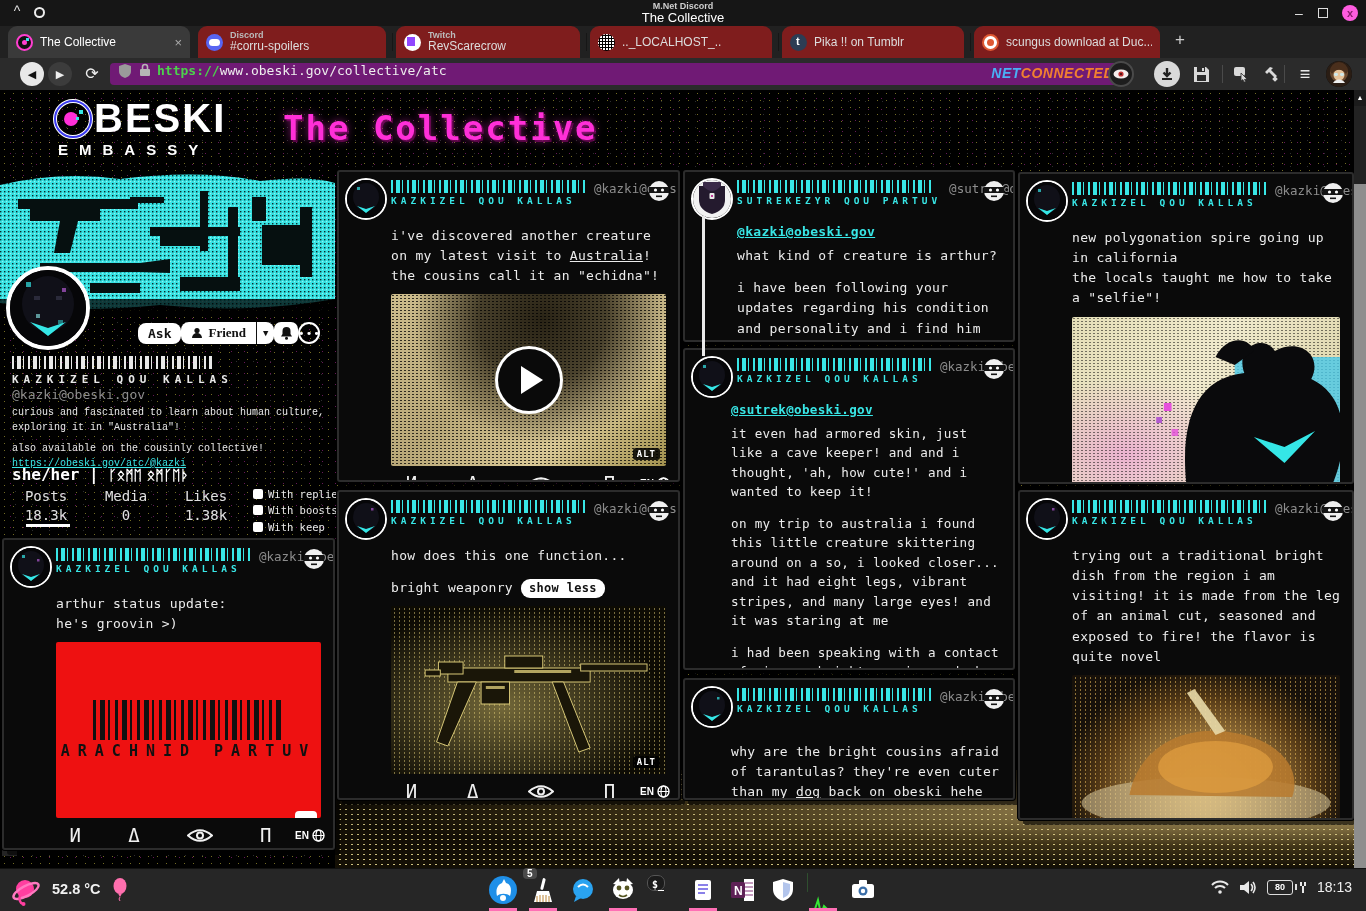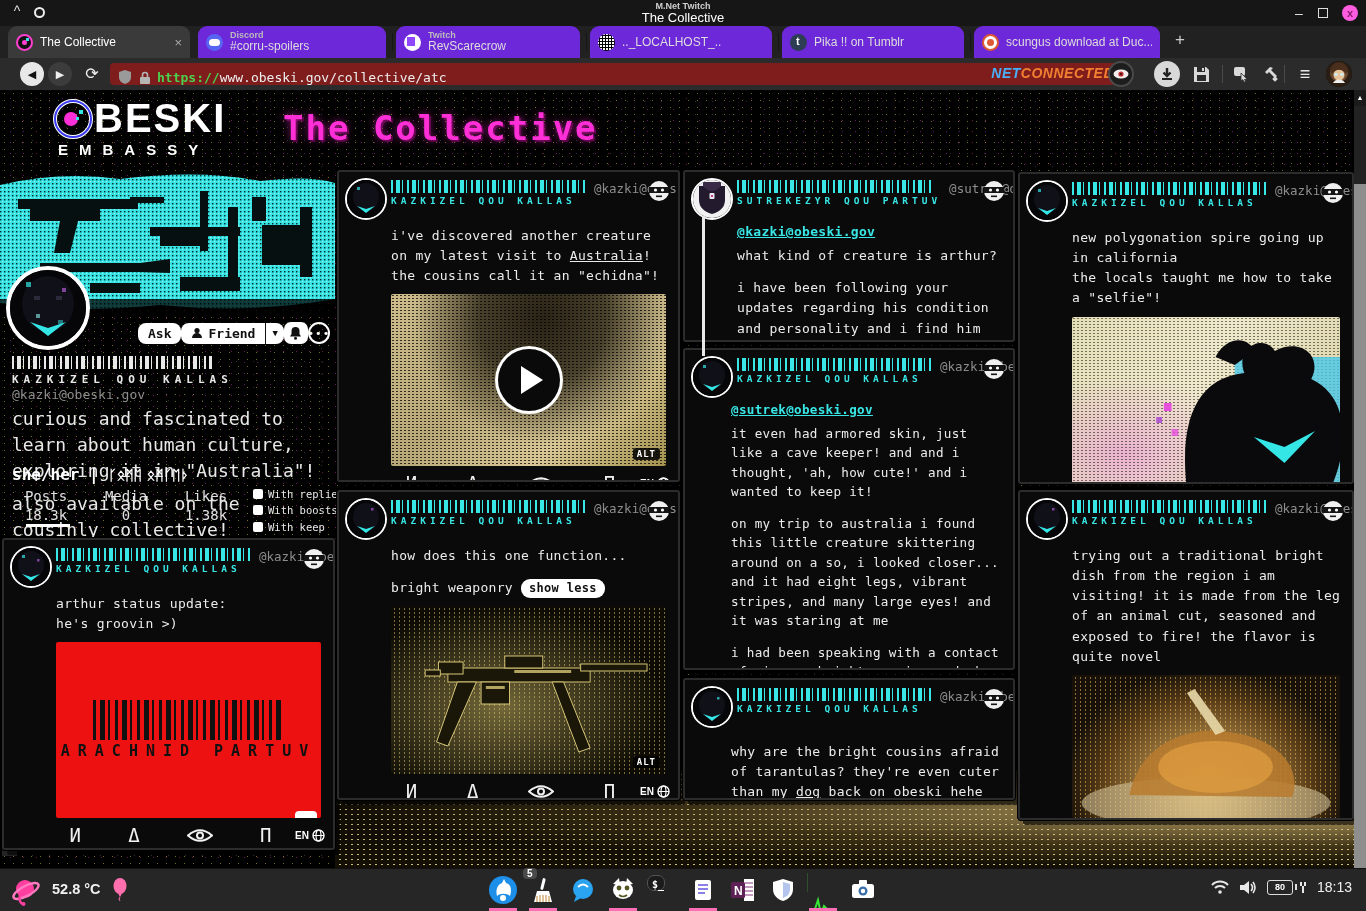--- a/index.html
+++ b/index.html
@@ -10,21 +10,21 @@
   .tb-center{position:absolute;left:0;right:0;top:0;text-align:center;line-height:1.05;}
   .tb-app{font-size:9px;font-weight:bold;color:#cfcfcf;display:block;margin-top:2px;}
   .tb-title{font-size:13px;color:#fff;display:block;}
   .winbtn{position:absolute;top:4px;color:#ddd;font-size:14px;line-height:18px;text-align:center;width:18px;height:18px;}
   #close-btn{background:#ff5ce0;border-radius:50%;width:16px;height:16px;top:5px;color:#8a1f6e;font-size:11px;font-weight:bold;line-height:16px;}
   .restore-glyph{display:inline-block;width:8px;height:8px;border:1.5px solid #ddd;margin-top:4px;}
   
   #tabbar{position:absolute;left:0;top:26px;width:1366px;height:32px;background:#212121;}
   .tab{position:absolute;top:0;height:32px;border-radius:9px 9px 0 0;display:flex;align-items:center;padding:0 8px;box-sizing:border-box;color:#ddd;}
   .tab.active{background:#3a3a3a;color:#fff;}
-  .tab.inactive{background:#6d28d9;}
+  .tab.inactive{background:#7f1d1d;}
   .tab .fav{width:17px;height:17px;border-radius:50%;margin-right:7px;flex:0 0 auto;position:relative;}
   .tab .twoline{line-height:1.05;}
   .tab .kicker{display:block;font-size:9px;font-weight:bold;color:#bbb;}
   .tab .tlabel{display:block;font-size:12px;white-space:nowrap;overflow:hidden;}
   .tab .tclose{margin-left:auto;color:#aaa;font-size:13px;padding-left:10px;}
   .tabsep{position:absolute;top:7px;width:1px;height:18px;background:#161616;}
   #newtab{position:absolute;top:4px;left:1168px;color:#ccc;font-size:17px;width:24px;text-align:center;}
   
   .fav-collective{background:#111;border:2px solid #ff3fd0;box-sizing:border-box;}
   .fav-collective i{position:absolute;left:4px;top:4px;width:5px;height:5px;background:#ff3fd0;border-radius:50%;}
@@ -37,21 +37,21 @@
   .fav-tumblr{background:#2c3d54;}
   .fav-tumblr:after{content:"t";color:#fff;font-weight:bold;font-size:11px;position:absolute;left:6px;top:1px;}
   .fav-duck{background:#fff;border:2px solid #de5833;box-sizing:border-box;}
   .fav-duck:after{content:"";position:absolute;left:3px;top:3px;width:7px;height:7px;border-radius:50%;background:#de5833;}
   
   #navbar{position:absolute;left:0;top:58px;width:1366px;height:32px;background:#2b2b2b;}
   .navcirc{position:absolute;top:4px;width:24px;height:24px;border-radius:50%;text-align:center;line-height:24px;font-size:11px;}
   #back-btn{left:20px;background:#e8e8e8;color:#111;}
   #fwd-btn{left:48px;background:#3c3c3c;color:#eee;}
   #reload-btn{left:80px;color:#eee;font-size:16px;}
-  #urlbar{position:absolute;left:110px;top:5px;width:1012px;height:22px;background:#7f1d1d;border-radius:4px;display:flex;align-items:flex-end;padding:0 8px;box-sizing:border-box;}
+  #urlbar{position:absolute;left:110px;top:5px;width:1012px;height:22px;background:#701a75;border-radius:4px;display:flex;align-items:flex-start;padding:0 8px;box-sizing:border-box;}
   #urlbar .scheme{color:#4cd14c;font-weight:bold;}
   #urlbar .path{color:#eee;}
   #url-text{font-family:"DejaVu Sans Mono",monospace;font-size:13px;margin-left:6px;white-space:nowrap;}
   #netconn{position:absolute;right:8px;top:2px;font-style:italic;font-weight:bold;font-size:14px;letter-spacing:.5px;}
   #netconn .net{color:#4ab0f5;} #netconn .conn{color:#f08030;}
   .navicon{position:absolute;top:3px;width:26px;height:26px;border-radius:50%;display:flex;align-items:center;justify-content:center;}
   .navsep{position:absolute;top:7px;width:1px;height:18px;background:#4a4a4a;}
   
   #content{position:absolute;left:0;top:90px;width:1354px;height:778px;background:
     radial-gradient(circle,rgba(255,238,80,.45) .6px,transparent 1px) 0 0/9px 7px,
@@ -71,30 +71,30 @@
   #site-logo{position:absolute;left:52px;top:6px;color:#fff;}
   #logo-row{display:flex;align-items:center;text-align:center;}
   #logo-text{font-size:40px;font-weight:bold;letter-spacing:2px;font-family:"Liberation Sans",sans-serif;}
   #logo-sub{font-size:15px;font-weight:bold;letter-spacing:11px;margin:0 0 0 6px;font-family:"Liberation Sans",sans-serif;}
   #page-heading{position:absolute;left:283px;top:18px;font-size:34px;font-weight:bold;letter-spacing:2px;color:#ff2fd8;text-shadow:0 0 8px rgba(255,47,216,.55),2px 2px 0 rgba(120,0,90,.6);}
   #banner{position:absolute;left:0;top:77px;width:335px;height:147px;}
   #profile-avatar{position:absolute;left:6px;top:176px;width:84px;height:84px;border-radius:50%;border:4px solid #fff;background:#050505;overflow:hidden;box-sizing:border-box;}
   #profile-actions{position:absolute;left:138px;top:232px;display:flex;align-items:center;gap:0;}
   .pillbtn{background:#fff;color:#111;font-weight:bold;font-size:13px;border-radius:8px;padding:3px 10px;display:flex;align-items:center;gap:5px;}
   #friend-group{display:flex;align-items:stretch;}
-  #friend-main{border-radius:8px 0 0 8px;border-right:1.5px solid #111;}
+  #friend-main{border-radius:8px 0 0 8px;border-right:1.5px solid #111;font-family:Liberation Serif, serif;}
   #friend-arrow{background:#fff;color:#111;border-radius:0 8px 8px 0;font-size:9px;display:flex;align-items:center;padding:0 6px;font-weight:bold;}
   .sqbtn{background:#fff;border-radius:7px;width:24px;height:22px;display:flex;align-items:center;justify-content:center;}
   #more-circle{width:22px;height:22px;border-radius:50%;border:2px solid #fff;color:#fff;display:flex;align-items:center;justify-content:center;font-size:11px;letter-spacing:1px;box-sizing:border-box;}
   .barcode{height:13px;background:
      repeating-linear-gradient(90deg,#e8e8e8 0 2px,transparent 2px 5px,#e8e8e8 5px 9px,transparent 9px 11px,#e8e8e8 11px 12px,transparent 12px 16px);}
   .barcode.cyan{background:repeating-linear-gradient(90deg,#38e6e6 0 2px,transparent 2px 5px,#38e6e6 5px 9px,transparent 9px 11px,#38e6e6 11px 12px,transparent 12px 16px);}
   #profile-name{position:absolute;left:12px;top:283px;color:#e8e8e8;font-weight:bold;font-size:11px;letter-spacing:5px;}
   #profile-handle{position:absolute;left:12px;top:297px;color:#8d8d8d;font-size:13px;}
-  #profile-bio{position:absolute;left:12px;top:316px;color:#e8e8e8;font-size:18px;line-height:1.45;width:320px;}
+  #profile-bio{position:absolute;left:12px;top:316px;color:#e8e8e8;font-size:10px;line-height:1.45;width:320px;font-family:Liberation Mono, monospace;}
   #profile-link{color:#38e6e6;text-decoration:underline;}
   #pronouns{position:absolute;left:12px;top:375px;color:#fff;font-weight:bold;font-size:16px;}
   #alien{font-family:"DejaVu Sans",sans-serif;font-size:14px;}
   .statcol{position:absolute;text-align:center;color:#e0e0e0;}
   .statcol .slabel{font-size:14px;}
   .statcol .svalue{font-size:14px;margin-top:3px;}
   #stat-underline{position:absolute;left:26px;top:434px;width:44px;height:2.5px;background:#fff;}
   #filters{position:absolute;left:253px;top:396px;color:#e8e8e8;font-size:10.5px;line-height:1.55;}
   .filt{display:flex;align-items:center;gap:5px;}
   .cb{width:10px;height:10px;background:#fff;border-radius:2px;flex:0 0 auto;}
@@ -158,21 +158,21 @@
   #battnub{width:2px;height:6px;background:#ddd;}
   svg{display:block;}
 </style>
 </head>
 <body>
 
 <div id="titlebar">
   <span class="winbtn" style="left:8px;top:2px;">^</span>
   <span style="position:absolute;left:34px;top:7px;width:11px;height:11px;border:2px solid #eee;border-radius:50%;box-sizing:border-box;"></span>
   <div class="tb-center">
-    <span class="tb-app">M.Net Twitch</span>
+    <span class="tb-app">M.Net Discord</span>
     <span class="tb-title">The Collective</span>
   </div>
   <span class="winbtn" style="right:58px;">–</span>
   <span class="winbtn" style="right:34px;"><span class="restore-glyph"></span></span>
   <span class="winbtn" id="close-btn" style="right:8px;">x</span>
 </div>
 
 <div id="tabbar">
   <div class="tab active" style="left:8px;width:182px;">
     <span class="fav fav-collective">

